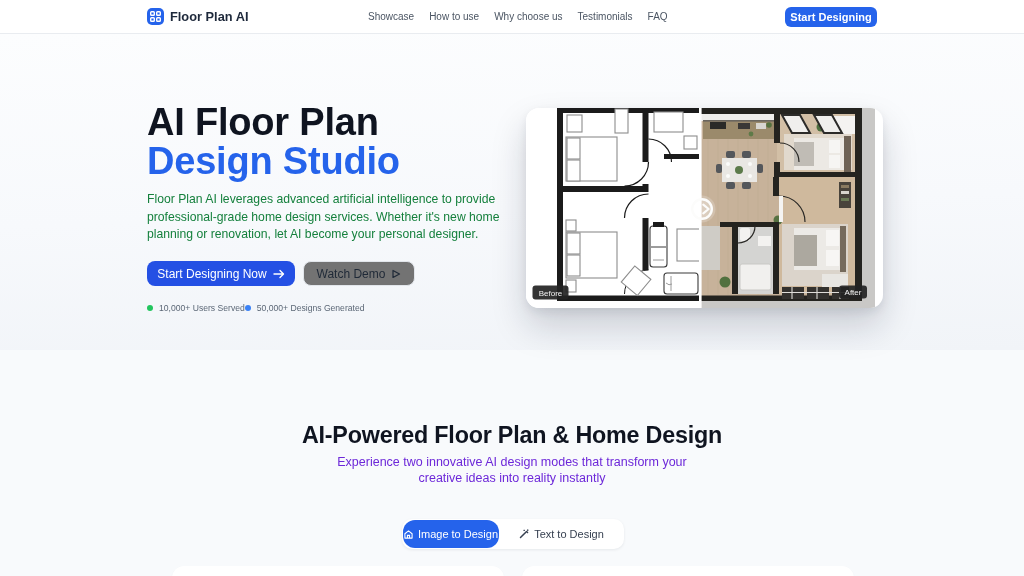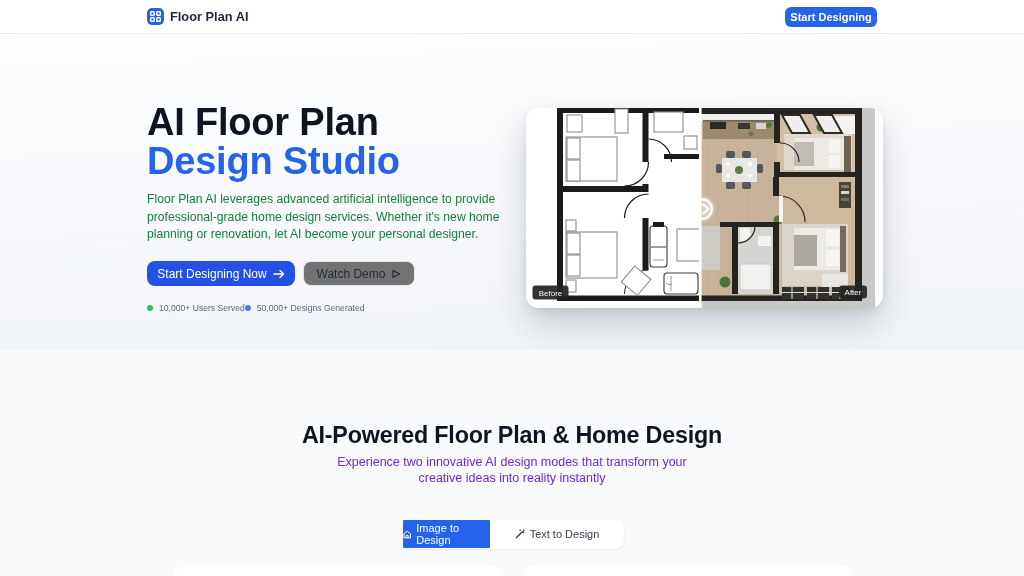--- a/index.html
+++ b/index.html
@@ -23,40 +23,47 @@
 .stats{position:absolute;left:147px;top:303px;display:flex;font-size:8.6px;color:#5b6776;align-items:center}
 .stats .it{display:flex;align-items:center;gap:6px}
 .dotg{width:6px;height:6px;border-radius:50%;background:#22c55e}
 .dotb{width:6px;height:6px;border-radius:50%;background:#3b82f6}
 
 .shot{position:absolute;left:526px;top:108px;width:357px;height:200px;border-radius:13px;overflow:hidden;box-shadow:0 18px 35px rgba(15,23,42,.18),0 4px 10px rgba(15,23,42,.08);background:#fff}
 
 .s2h{position:absolute;left:0;top:422px;width:1024px;text-align:center;font-size:23.3px;font-weight:bold;color:#0f1420;letter-spacing:-.2px}
 .s2p{position:absolute;left:0;top:455px;width:1024px;text-align:center;font-size:12.5px;line-height:15.5px;color:#6d28d9}
 .tabs{position:absolute;left:402px;top:519px;width:222px;height:30px;background:#fff;border-radius:10px;box-shadow:0 1px 3px rgba(15,23,42,.08);display:flex;align-items:center}
-.tab1{width:87px;height:28px;margin-left:1px;background:#2563eb;border-radius:1px;color:#fff;font-size:11px;display:flex;align-items:center;justify-content:center;gap:5px}
+.tab1{width:96px;height:28px;margin-left:1px;background:#2563eb;border-radius:12px;color:#fff;font-size:11px;display:flex;align-items:center;justify-content:center;gap:5px}
 .tab2{flex:1;height:28px;color:#374151;font-size:11px;display:flex;align-items:center;justify-content:center;gap:5px}
 .card{position:absolute;top:566px;width:332px;height:30px;background:#fff;border-radius:12px 12px 0 0;box-shadow:0 1px 2px rgba(15,23,42,.05)}
 </style>
 </head>
 <body>
 <div class="hero"></div>
 
 <div class="hdr">
   <div class="logo">
       <svg width="11" height="11" viewBox="0 0 11 11">
         <g fill="none" stroke="#fff" stroke-width="1.4">
           <rect x="0.7" y="0.7" width="3.6" height="3.6" rx="0.8"></rect>
           <rect x="6.7" y="0.7" width="3.6" height="3.6" rx="0.8"></rect>
           <rect x="0.7" y="6.7" width="3.6" height="3.6" rx="0.8"></rect>
           <rect x="6.7" y="6.7" width="3.6" height="3.6" rx="0.8"></rect>
         </g>
       </svg>
     </div>
   <div class="brand">Floor Plan AI</div>
+  <div class="nav">
+      <span>Showcase</span>
+      <span>How to use</span>
+      <span>Why choose us</span>
+      <span>Testimonials</span>
+      <span>FAQ</span>
+    </div>
   <div class="hbtn">Start Designing</div>
 </div>
 
 <div class="h1">AI Floor Plan<br><span class="blue">Design Studio</span></div>
 <div class="lede">Floor Plan AI leverages advanced artificial intelligence to provide<br>professional-grade home design services. Whether it's new home<br>planning or renovation, let AI become your personal designer.</div>
 <div class="cta">
   <div class="b1">Start Designing Now <svg width="12" height="10" viewBox="0 0 12 10">
         <path d="M1 5h9M7 1.5L10.5 5 7 8.5" stroke="#fff" stroke-width="1.4" fill="none" stroke-linecap="round" stroke-linejoin="round"></path>
       </svg></div>
   <div class="b2">Watch Demo <svg width="10" height="10" viewBox="0 0 10 10">

